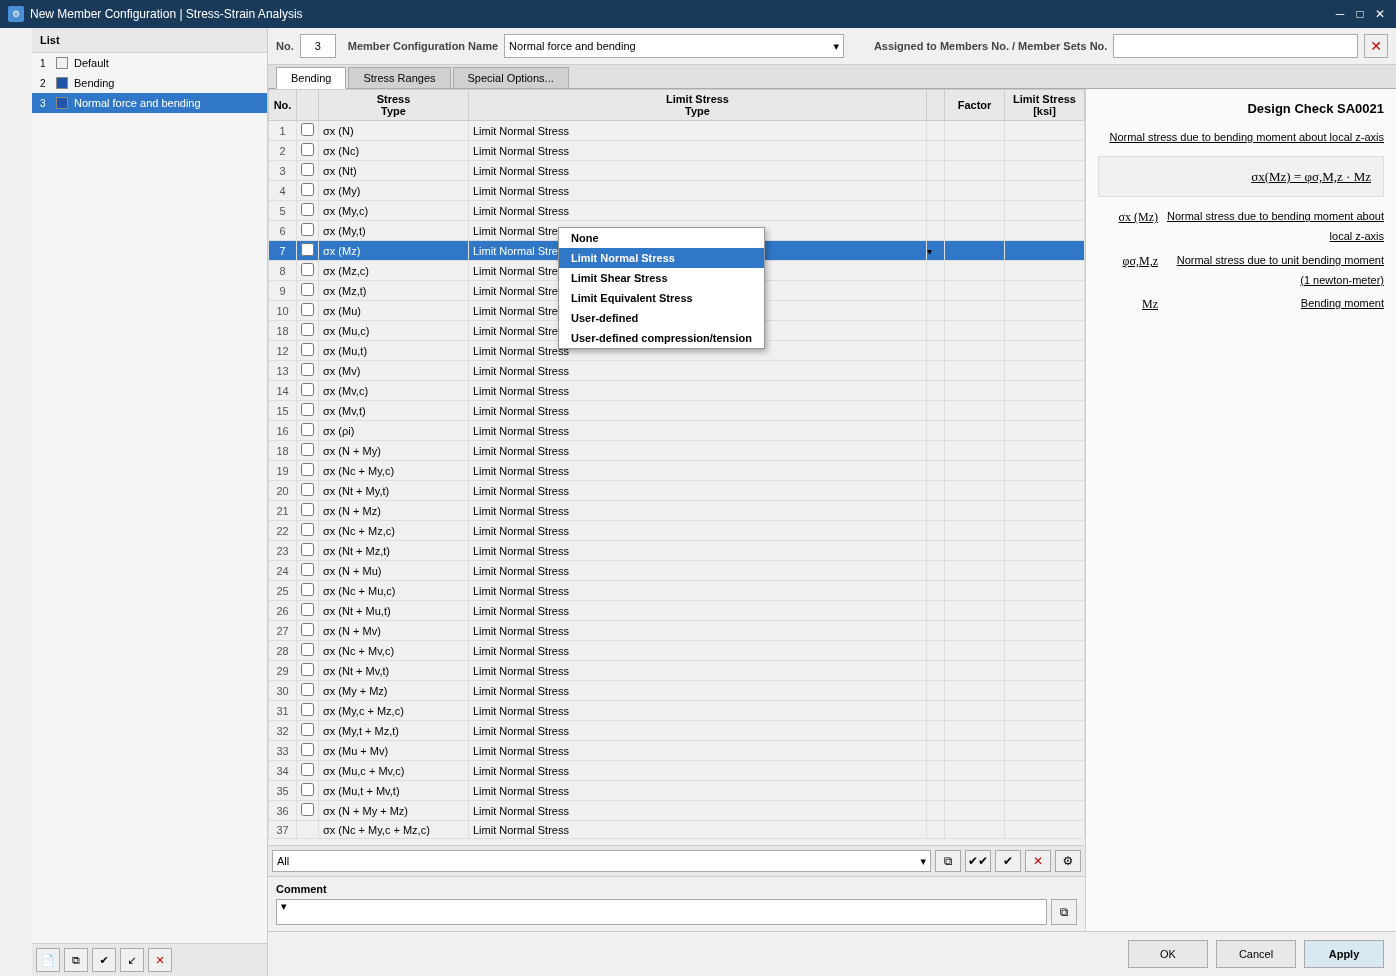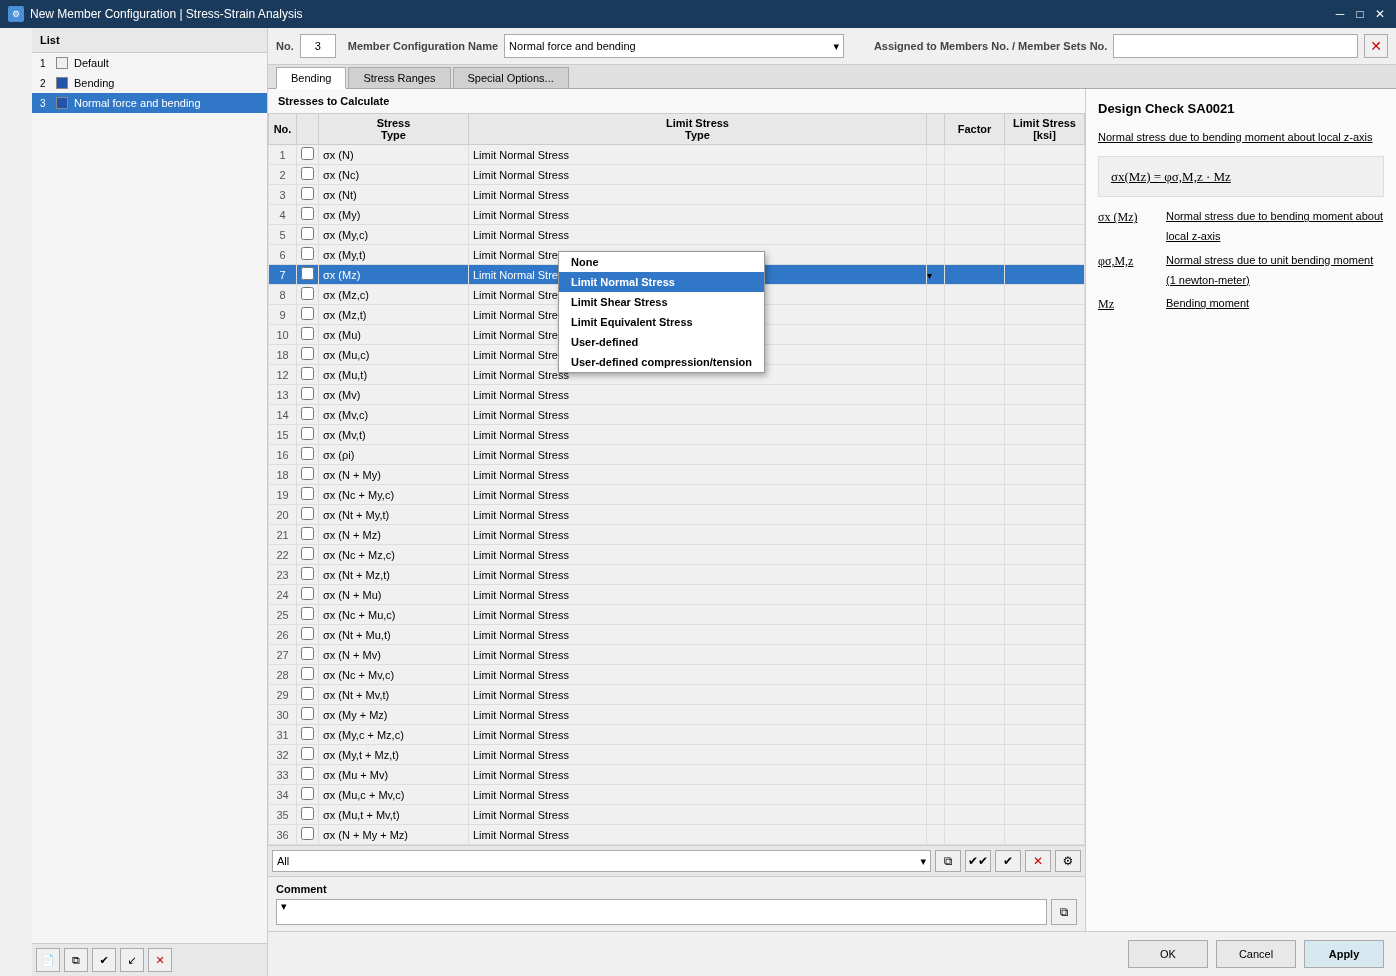--- a/index.html
+++ b/index.html
@@ -258,20 +258,21 @@
       display: flex; align-items: center; justify-content: center;
       font-size: 12px;
     }
 
     
     .right-panel {
       width: 310px;
       padding: 12px;
       overflow-y: auto;
       background: #fafafa;
+      text-align: right;
     }
     .design-check-title {
       font-weight: bold;
       font-size: 13px;
       margin-bottom: 12px;
     }
     .design-check-body { font-size: 11px; line-height: 1.8; text-decoration: underline; }
     .formula-block {
       background: #f0f0f0;
       border: 1px solid #ddd;
@@ -376,21 +377,20 @@
 
     <div class="tabs-row" id="tabs-row">
         <div class="tab active">Bending</div>
         <div class="tab">Stress Ranges</div>
         <div class="tab">Special Options...</div>
       </div>
 
     <div class="main-split">
 
       <div class="table-area">
-        <div class="section-title">Stresses to Calculate</div>
         <div class="table-scroll table-wrapper">
           <table class="stress-table">
             <thead>
               <tr>
                 <th style="width:28px;">No.</th>
                 <th style="width:22px;"></th>
                 <th style="width:150px;">Stress<br>Type</th>
                 <th style="min-width:180px;">Limit Stress<br>Type</th>
                 <th style="width:18px;"></th>
                 <th style="width:60px;">Factor</th>

